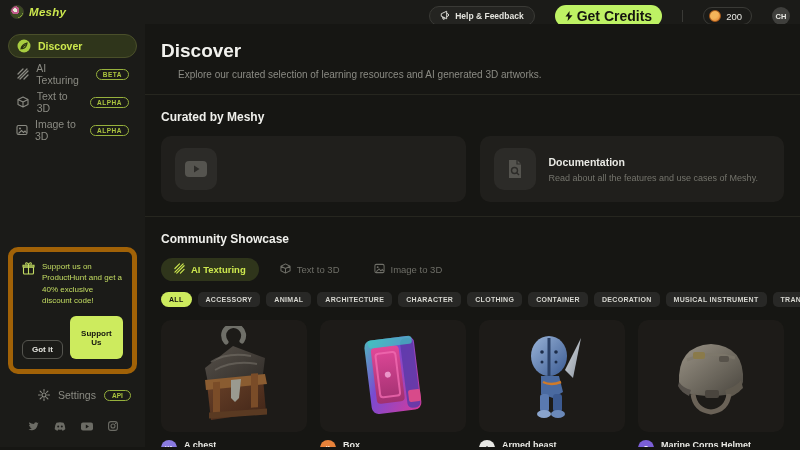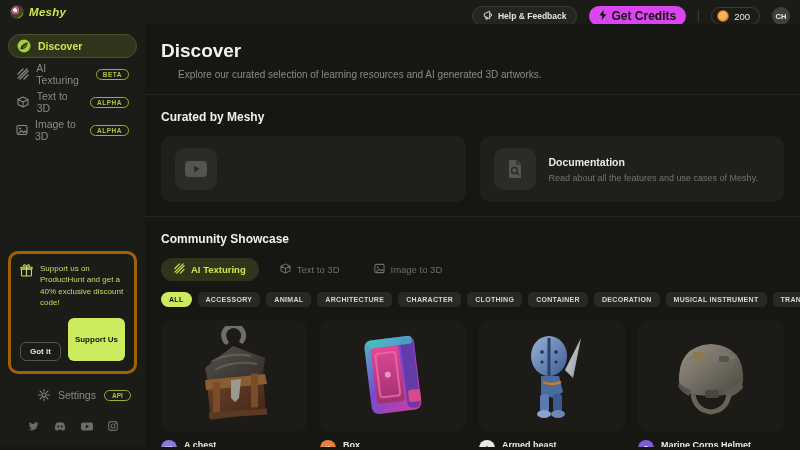--- a/index.html
+++ b/index.html
@@ -17,29 +17,29 @@
     height:24px; background:#1b1b18; display:flex; align-items:center;
     justify-content:space-between; padding:0 10px; flex:0 0 auto;
   }
   .logo { display:flex; align-items:center; gap:5px; cursor:pointer; }
   .logo-icon {
     width:14px; height:14px; border-radius:50%;
     background:radial-gradient(circle at 35% 35%, #e8f0d8 0 18%, #c05a8a 19% 38%, #3a4a20 39% 70%, #9ac03a 71% 100%);
     border:1px solid #3c3c2c; display:inline-block;
   }
   .logo-text { color:#cde84e; font-size:11.5px; font-weight:bold; font-style:italic; letter-spacing:.3px; }
-  .header-right { display:flex; align-items:center; gap:12px;margin-top:8px; }
+  .header-right { display:flex; align-items:center; gap:20px;margin-top:8px; }
   .hf-btn {
     display:flex; align-items:center; gap:5px; background:#242421; color:#e4e4de;
     border:1px solid #3a3a36; border-radius:11px; padding:3px 10px; font-size:8.5px;
     font-weight:bold; font-family:inherit; cursor:pointer;
   }
   .credits-btn {
-    display:flex; align-items:flex-end; gap:4px; background:#d946ef; color:#15150f;
-    border:none; border-radius:11px; padding:3px 10px; font-size:12px; font-weight:bold;
+    display:flex; align-items:flex-end; gap:4px; background:#bef264; color:#15150f;
+    border:none; border-radius:11px; padding:3px 10px; font-size:14px; font-weight:bold;
     font-family:inherit; cursor:pointer;
   }
   .vdiv { width:1px; height:12px; background:#3a3a36; }
   .credit-pill {
     display:flex; align-items:center; gap:5px; border:1px solid #3a3a36;
     border-radius:11px; padding:2px 9px 2px 5px; cursor:pointer;
   }
   .coin {
     width:12px; height:12px; border-radius:50%; display:inline-block;
     background:radial-gradient(circle at 35% 30%, #f5b45a 0 45%, #e07a2a 100%);
@@ -70,21 +70,21 @@
   }
   .nav-badge {
     margin-left:auto; border:1px solid #97b13c; color:#abc53e; font-size:6.5px;
     font-weight:bold; padding:1px 6px; border-radius:8px; letter-spacing:.5px;
   }
   .nav-ic { width:14px; height:14px; display:flex; align-items:center; justify-content:center; }
 
   
   .sb-bottom { margin-top:auto; }
   .promo {
-    margin:8px; border:3px solid #a16207; border-radius:10px; padding:9px 9px 10px;
+    margin:8px; border:5px solid #a16207; border-radius:10px; padding:9px 9px 10px;
   }
   .promo-top { display:flex; gap:7px; }
   .promo-text { color:#c4dd62; font-size:8px; line-height:1.45; }
   .promo-btns { display:flex; gap:7px; margin-top:9px; }
   .gotit-btn {
     flex:0 0 auto; background:transparent; border:1px solid #55554f; color:#e4e4de;
     border-radius:6px; font-size:8px; font-weight:bold; padding:4px 9px;
     font-family:inherit; cursor:pointer;margin-top:24px;
   }
   .support-btn {

